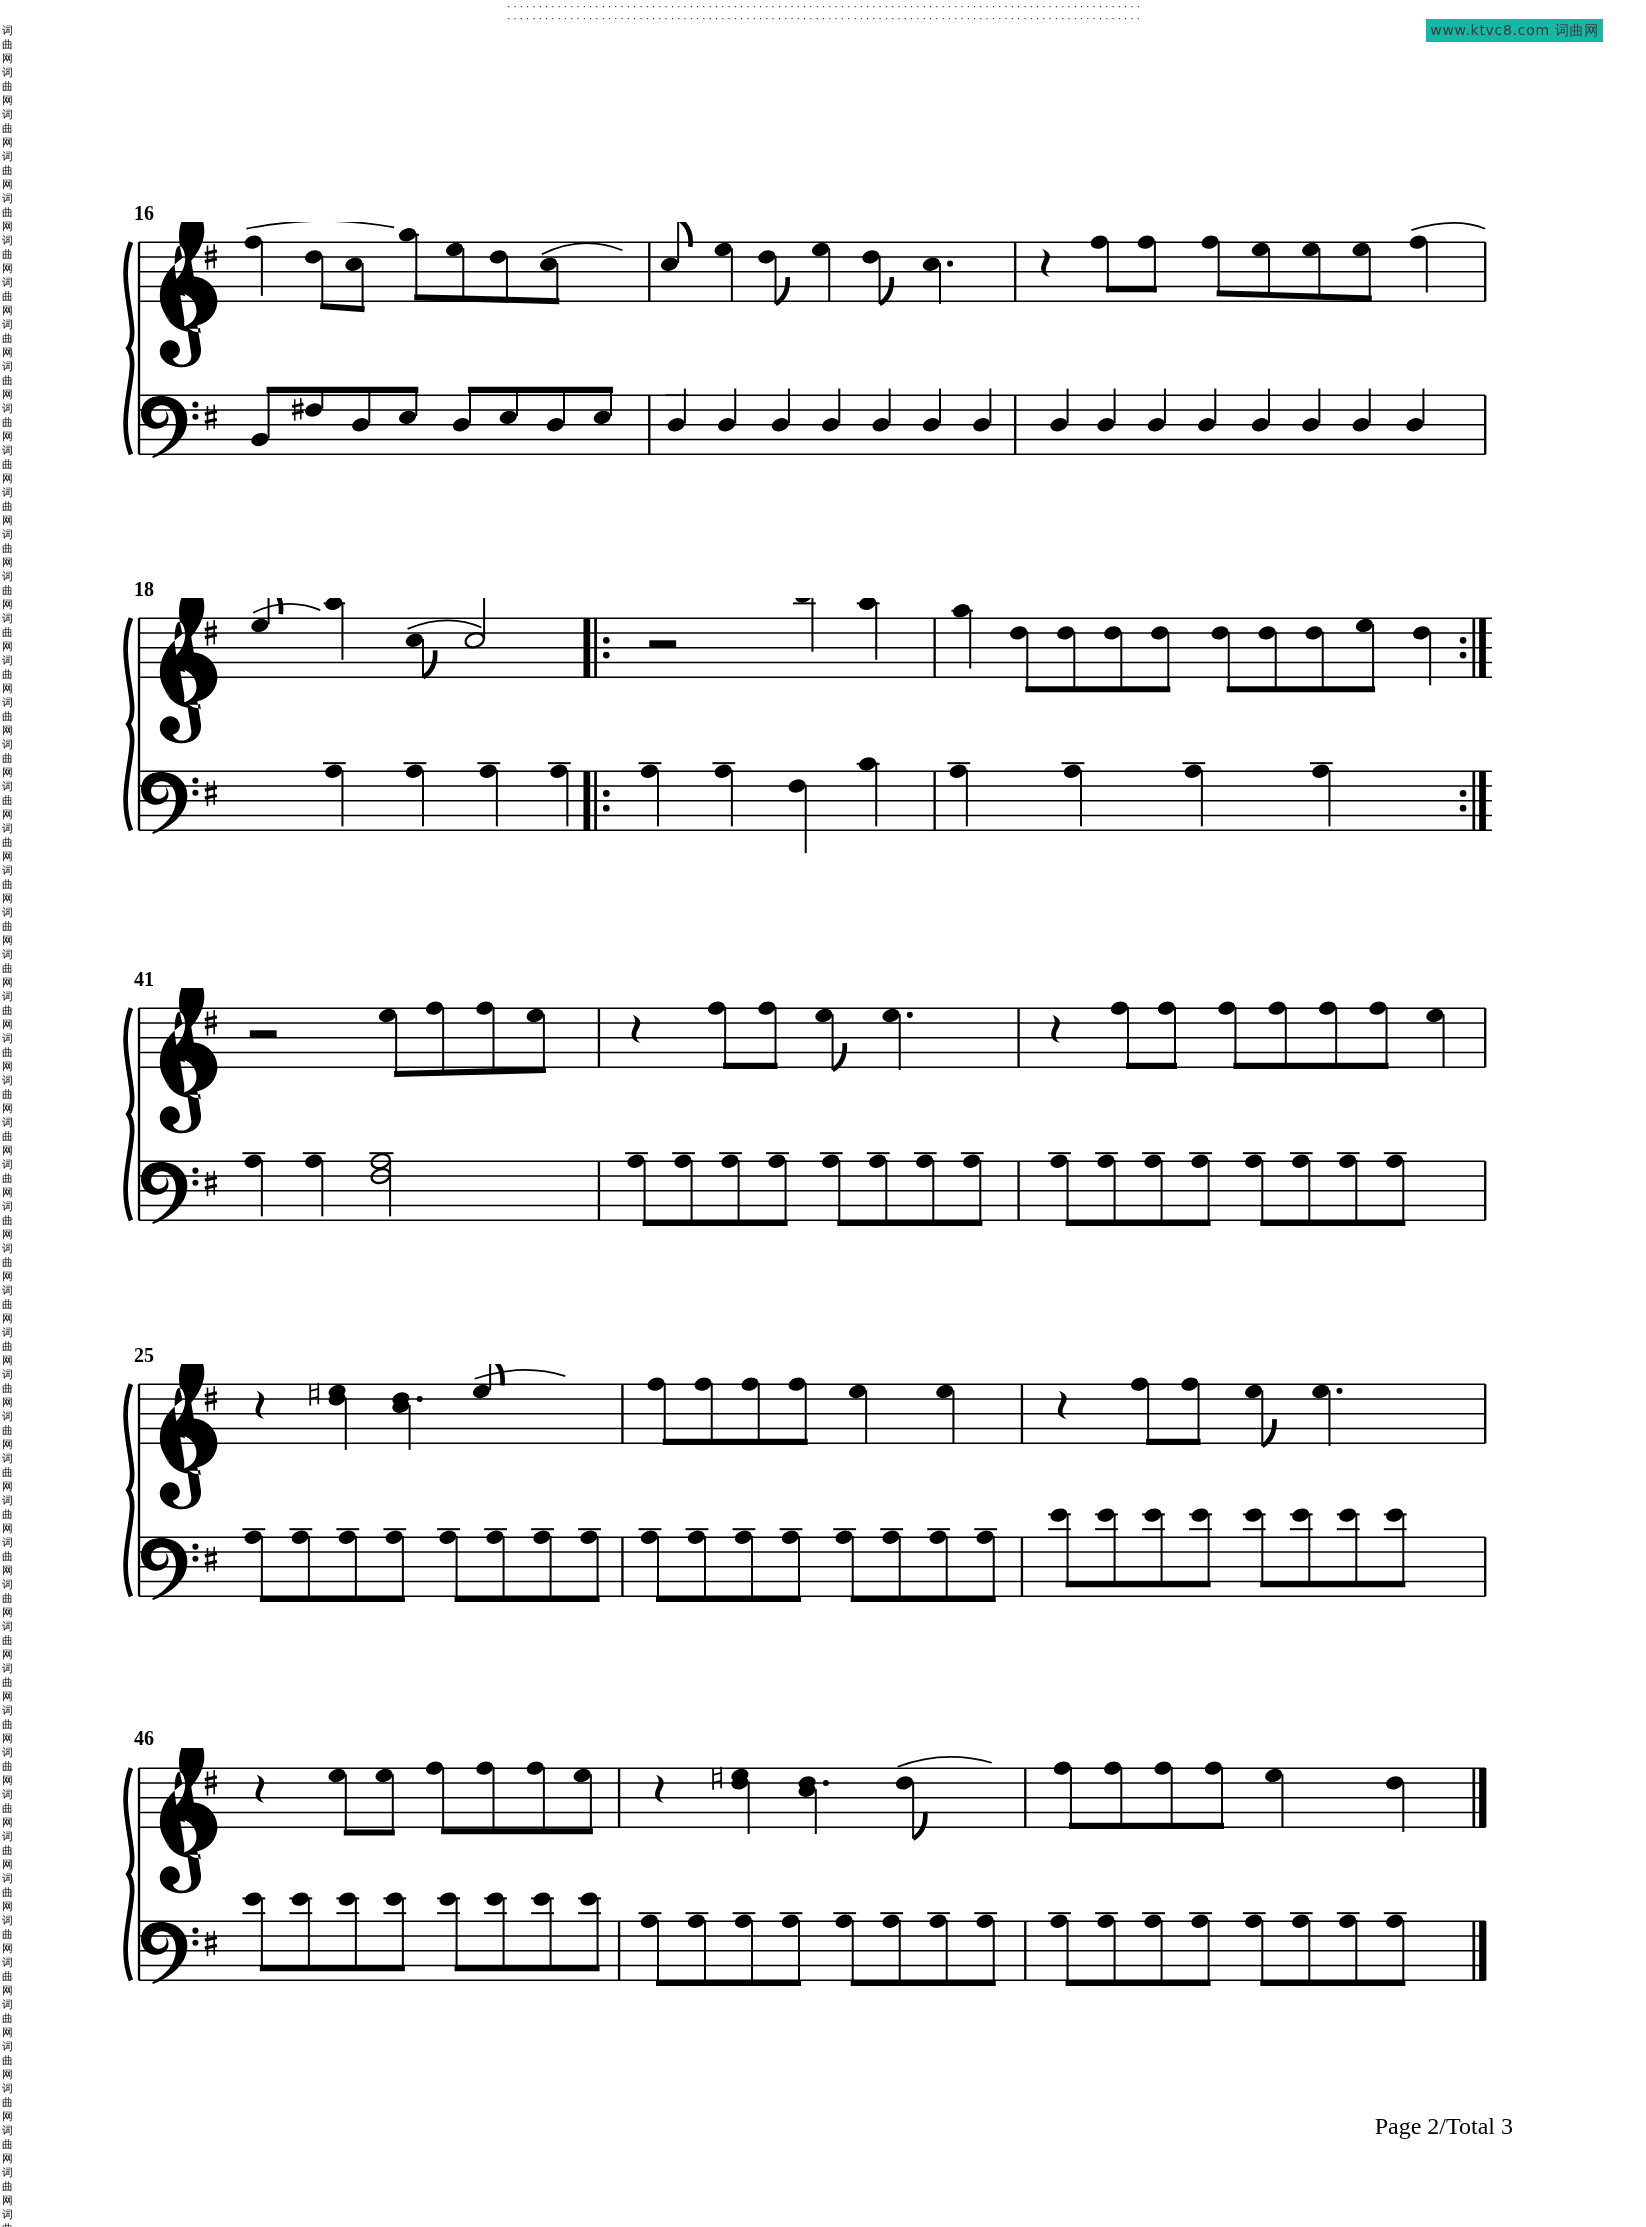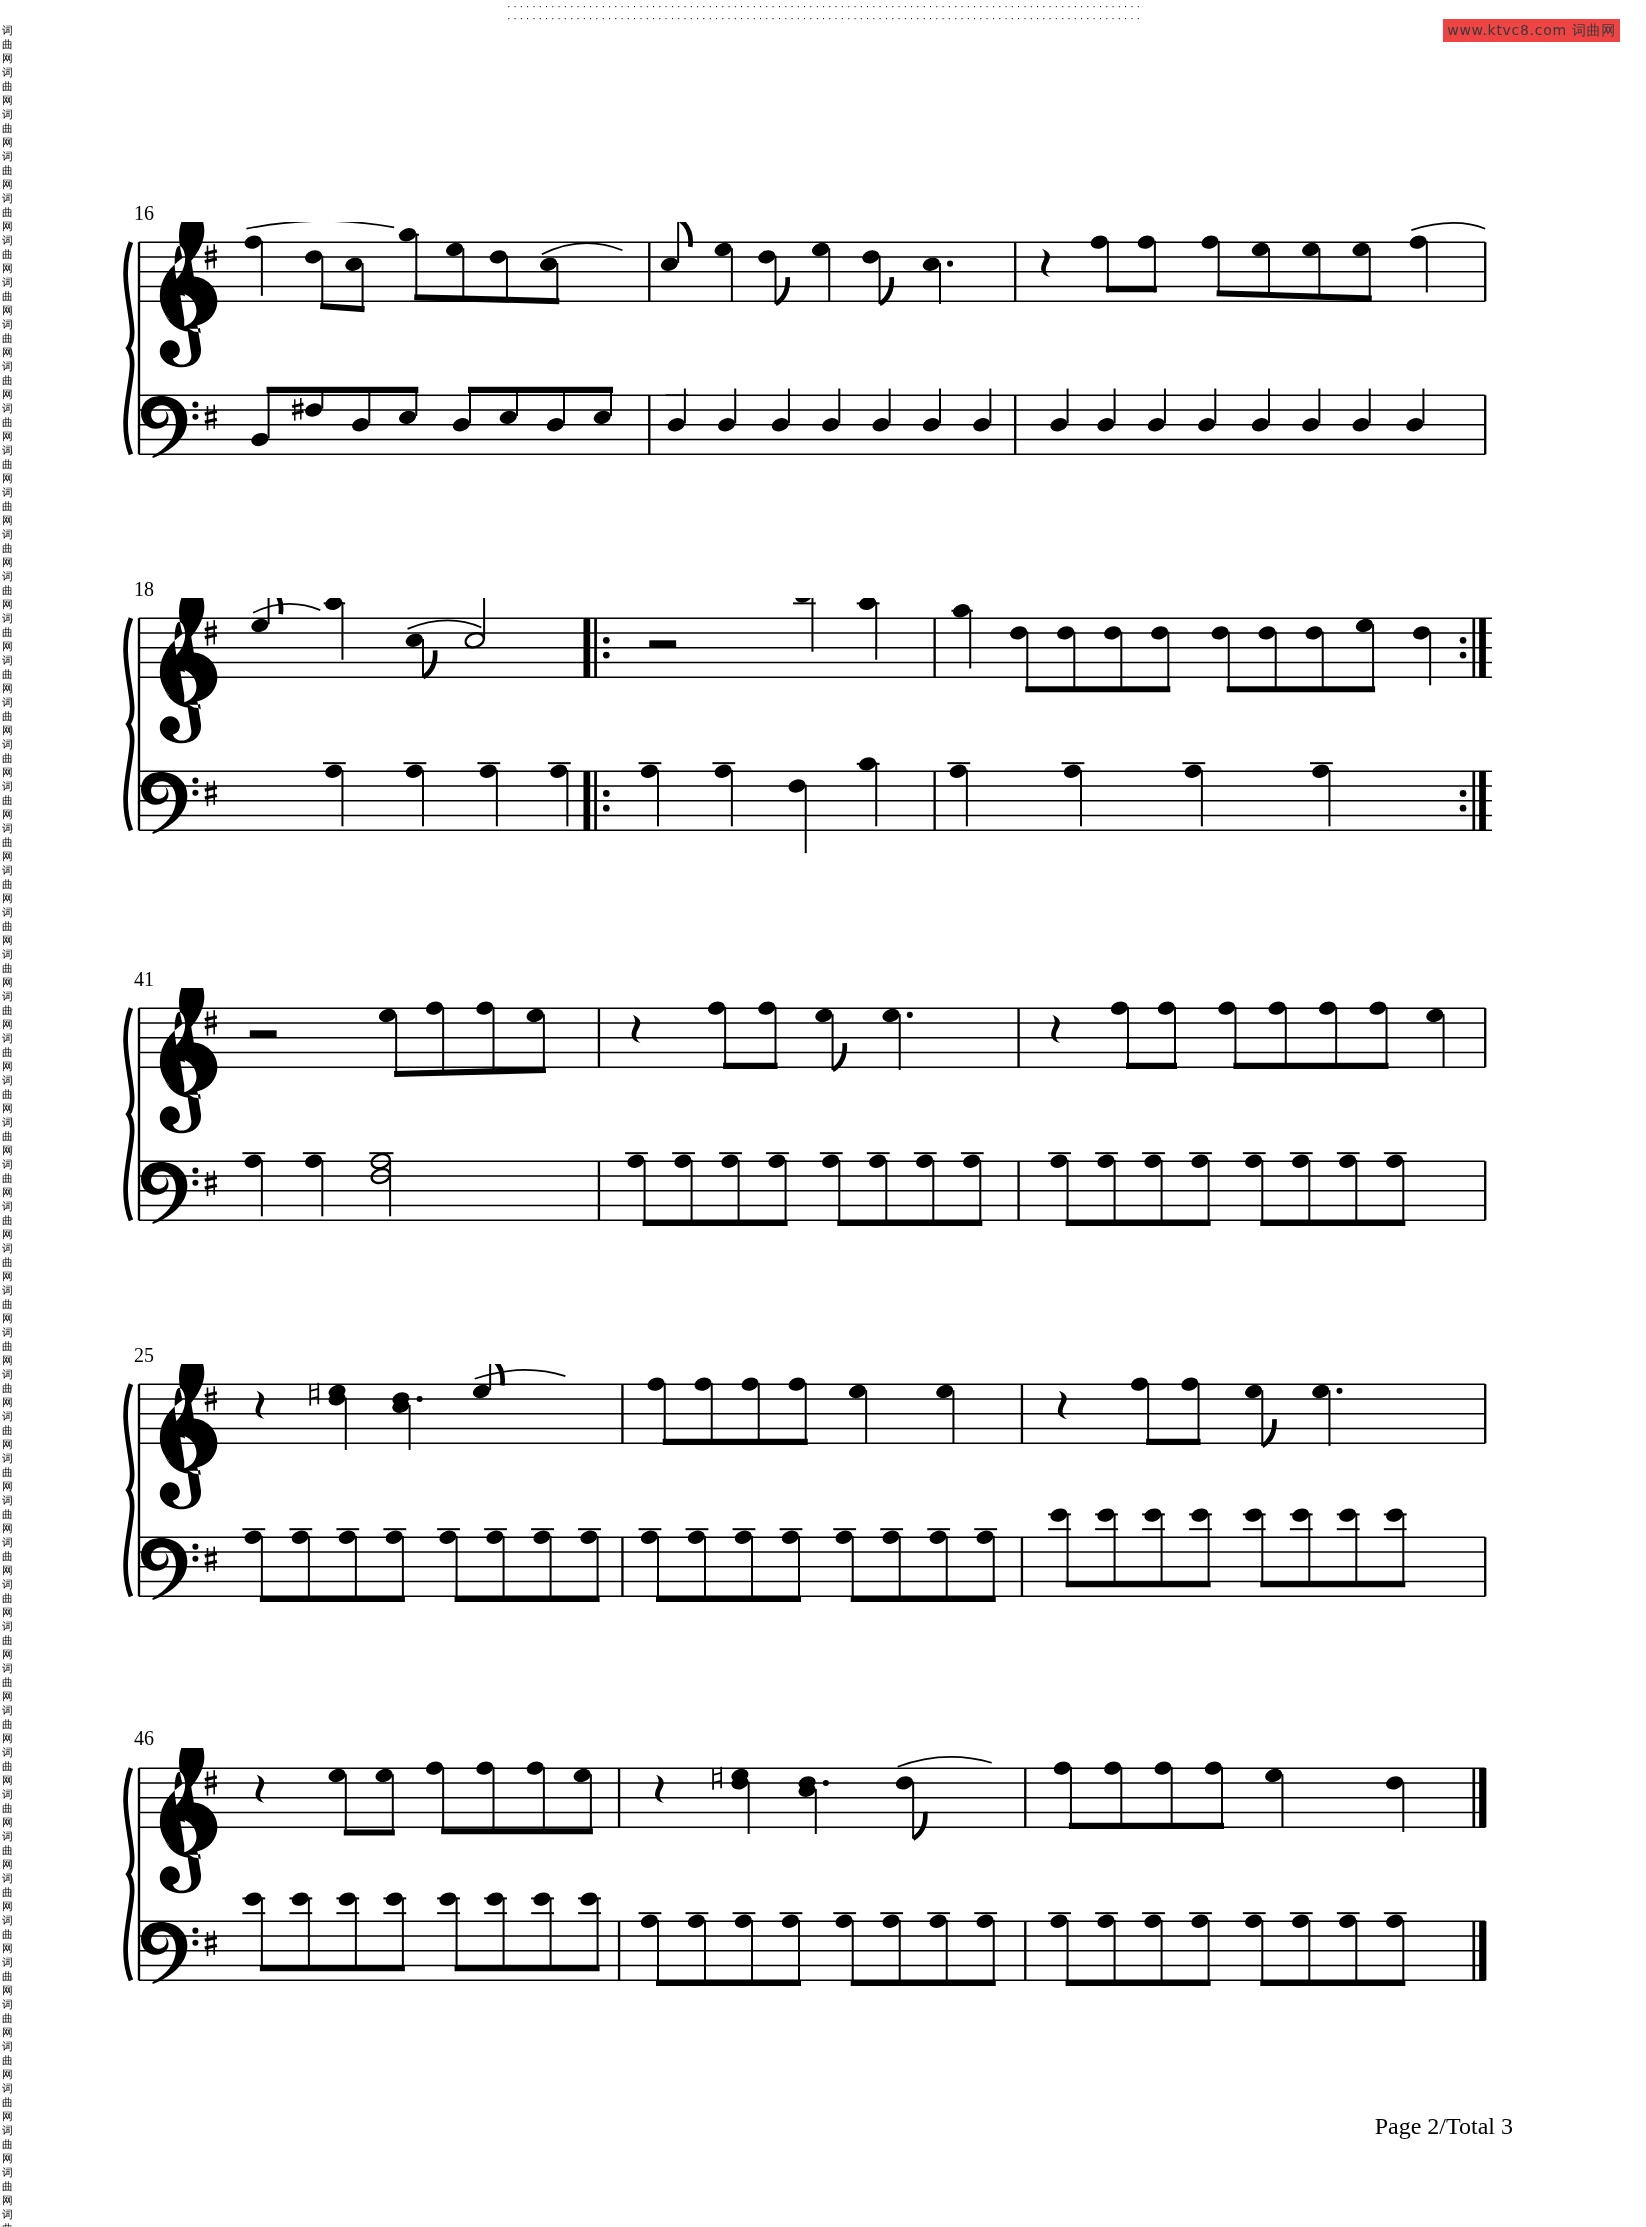--- a/index.html
+++ b/index.html
@@ -18,39 +18,39 @@
     overflow: hidden;
   }
   .border-left  { left: 4px;  top: 0; width: 15px; text-align: center; }
   .border-right { right: 4px; top: 0; width: 15px; text-align: center; }
   .border-top   { left: 0; top: 2.7px; width: 1647px; text-align: center; }
   .border-bottom{ left: 0; bottom: 2.7px; width: 1647px; text-align: center; }
 
   .watermark {
     position: absolute;
     top: 19px;
-    right: 27px;
+    right: 44px;
     font-family: "DejaVu Sans", sans-serif;
     font-size: 14px;
     color: #3a3a3a;
     letter-spacing: 0.7px;
-    background: #ef4444;
+    background: #14b8a6;
     padding: 2.7px 4px;
     margin-left: 17px;
   }
   .system {
     position: absolute;
     left: 118px;
     width: 1405px;
   }
   .measure-number {
     position: absolute;
     font-family: "Liberation Serif", serif;
     font-size: 20px;
-    font-weight: normal;
+    font-weight: bold;
     color: #000;
   }
   .footer {
     position: absolute;
     right: 134px;
     bottom: 87px;
     font-family: "Liberation Serif", serif;
     font-size: 24px;
     color: #000;
   }

